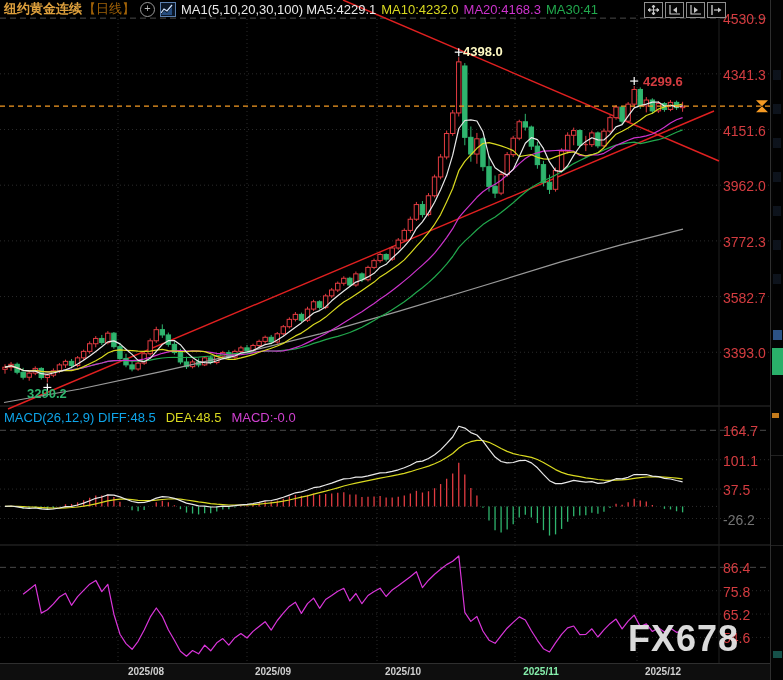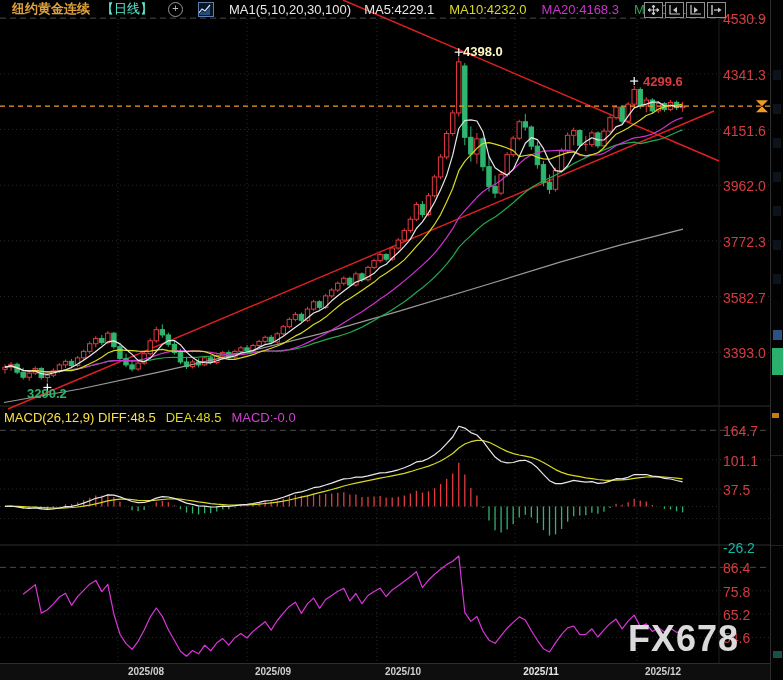--- a/index.html
+++ b/index.html
@@ -1,19 +1,19 @@
 <!DOCTYPE html>
 <html><head>
 <meta charset="utf-8">
 <style>
   html,body{margin:0;padding:0;background:#000;}
   #app{position:relative;width:783px;height:680px;background:#000;overflow:hidden;
        font-family:"Liberation Sans","DejaVu Sans",sans-serif;}
   #cv{position:absolute;left:0;top:0;}
-  .hdr{position:absolute;left:12px;top:1px;height:16px;display:flex;align-items:center;gap:15px;
+  .hdr{position:absolute;left:4px;top:1px;height:16px;display:flex;align-items:center;gap:5px;
        font-size:13px;white-space:nowrap;z-index:5;}
   .sym{font-weight:700;}
   .circle-plus{width:13px;height:13px;border:1px solid #9a9a9a;border-radius:50%;color:#bbb;
        font-size:11px;line-height:11px;text-align:center;}
   .chart-ico{width:14px;height:13px;border:1px solid #5a7fae;background:#0a1626;display:inline-block;}
   .toolbar{position:absolute;left:644px;top:2px;display:flex;gap:2px;z-index:6;}
   .tool{width:17px;height:14px;border:1px solid #8f8f8f;background:#050505;display:flex;
         align-items:center;justify-content:center;}
   .yaxis span{position:absolute;left:723px;font-size:14px;z-index:4;}
   .xaxis span{position:absolute;top:666px;width:64px;text-align:center;font-size:10px;font-weight:600;z-index:4;}
@@ -416,21 +416,21 @@
       <line x1="454.75" y1="52.16404494382022" x2="462.75" y2="52.16404494382022" stroke="#fff" stroke-width="1.2"></line>
       <line x1="458.75" y1="48.16404494382022" x2="458.75" y2="56.16404494382022" stroke="#fff" stroke-width="1.2"></line>
       <line x1="630.1999999999999" y1="81.05752808988754" x2="638.1999999999999" y2="81.05752808988754" stroke="#fff" stroke-width="1.2"></line>
       <line x1="634.1999999999999" y1="77.05752808988754" x2="634.1999999999999" y2="85.05752808988754" stroke="#fff" stroke-width="1.2"></line>
       <line x1="43.35" y1="387.4506367041199" x2="51.35" y2="387.4506367041199" stroke="#fff" stroke-width="1.2"></line>
       <line x1="47.35" y1="383.4506367041199" x2="47.35" y2="391.4506367041199" stroke="#fff" stroke-width="1.2"></line>
     </svg>
 
   <div class="hdr">
     <span class="sym" style="color:#dfa13d">纽约黄金连续</span>
-    <span style="color:#5eead4;margin-left:-4px">【日线】</span>
+    <span style="color:#a16207;margin-left:-4px">【日线】</span>
     <span class="circle-plus">+</span>
     <span class="chart-ico">
       <svg width="12" height="11" viewBox="0 0 12 11">
           <polyline points="0,9 3,5 6,7 11,1" fill="none" stroke="#cfe3ff" stroke-width="1.2"></polyline>
           <polygon points="0,11 3,7 6,9 11,3 11,11" fill="#2d5b96" opacity=".8"></polygon>
         </svg>
     </span>
     <span style="color:#e8e8e8">MA1(5,10,20,30,100)</span>
     <span style="color:#e8e8e8;margin-left:-2px">MA5:4229.1</span>
     <span style="color:#d9d920">MA10:4232.0</span>
@@ -459,51 +459,51 @@
     <div class="tool">
       <svg width="13" height="12" viewBox="0 0 13 12">
           <path d="M2 1v10" stroke="#c8c8c8" stroke-width="1.4"></path>
           <path d="M4 6h5" stroke="#c8c8c8" stroke-width="1.2"></path>
           <path d="M8 3.5L11.5 6 8 8.5z" fill="#c8c8c8"></path>
         </svg>
     </div>
   </div>
 
   <div class="plegend" style="top:410px">
-    <span style="color:#fde047">MACD(26,12,9) DIFF:48.5</span>
+    <span style="color:#0ea5e9">MACD(26,12,9) DIFF:48.5</span>
     <span style="color:#d9d920">DEA:48.5</span>
     <span style="color:#d040d0">MACD:-0.0</span>
   </div>
 
 
   <div class="ann" style="left:463px;top:44px;color:#fef9c3">4398.0</div>
   <div class="ann" style="left:643px;top:74px;color:#d43c40">4299.6</div>
   <div class="ann" style="left:27px;top:386px;color:#2fb56e">3290.2</div>
 
   <div class="botbar"></div>
   <div class="xaxis" id="xlabels">
       <span style="left: 114px; color: rgb(207, 207, 207);">2025/08</span>
       <span style="left: 241px; color: rgb(207, 207, 207);">2025/09</span>
       <span style="left: 371px; color: rgb(207, 207, 207);">2025/10</span>
-      <span style="left: 509px; color: #e5e5e5;">2025/11</span>
+      <span style="left: 509px; color: #86efac;">2025/11</span>
       <span style="left: 631px; color: rgb(207, 207, 207);">2025/12</span>
     </div>
 
   <div class="yaxis" id="ylabels">
       <span style="top: 11.1402px; color: rgb(212, 60, 64);">4530.9</span>
       <span style="top: 66.813px; color: rgb(212, 60, 64);">4341.3</span>
       <span style="top: 122.515px; color: rgb(212, 60, 64);">4151.6</span>
       <span style="top: 178.188px; color: rgb(212, 60, 64);">3962.0</span>
       <span style="top: 233.89px; color: rgb(212, 60, 64);">3772.3</span>
       <span style="top: 289.563px; color: rgb(212, 60, 64);">3582.7</span>
       <span style="top: 345.265px; color: rgb(212, 60, 64); text-align: center;">3393.0</span>
       <span style="top: 423.305px; color: rgb(212, 60, 64);">164.7</span>
       <span style="top: 452.694px; color: rgb(212, 60, 64);">101.1</span>
       <span style="top: 482.083px; color: rgb(212, 60, 64); text-align: right;">37.5</span>
-      <span style="top: 511.518px; color: #14b8a6; margin-top: 28px;">-26.2</span>
+      <span style="top: 511.518px; color: #737373;">-26.2</span>
       <span style="top: 560.343px; color: rgb(212, 60, 64);">86.4</span>
       <span style="top: 583.706px; color: rgb(212, 60, 64);">75.8</span>
       <span style="top: 607.069px; color: rgb(212, 60, 64);">65.2</span>
       <span style="top: 630.433px; color: rgb(212, 60, 64);">54.6</span>
     </div>
 
   <div id="wm">FX678</div>
 
   <div id="rstrip">
     <div class="frag" style="left:2px;top:330px;width:9px;height:10px;background:#3b6db0;opacity:.75"></div>

